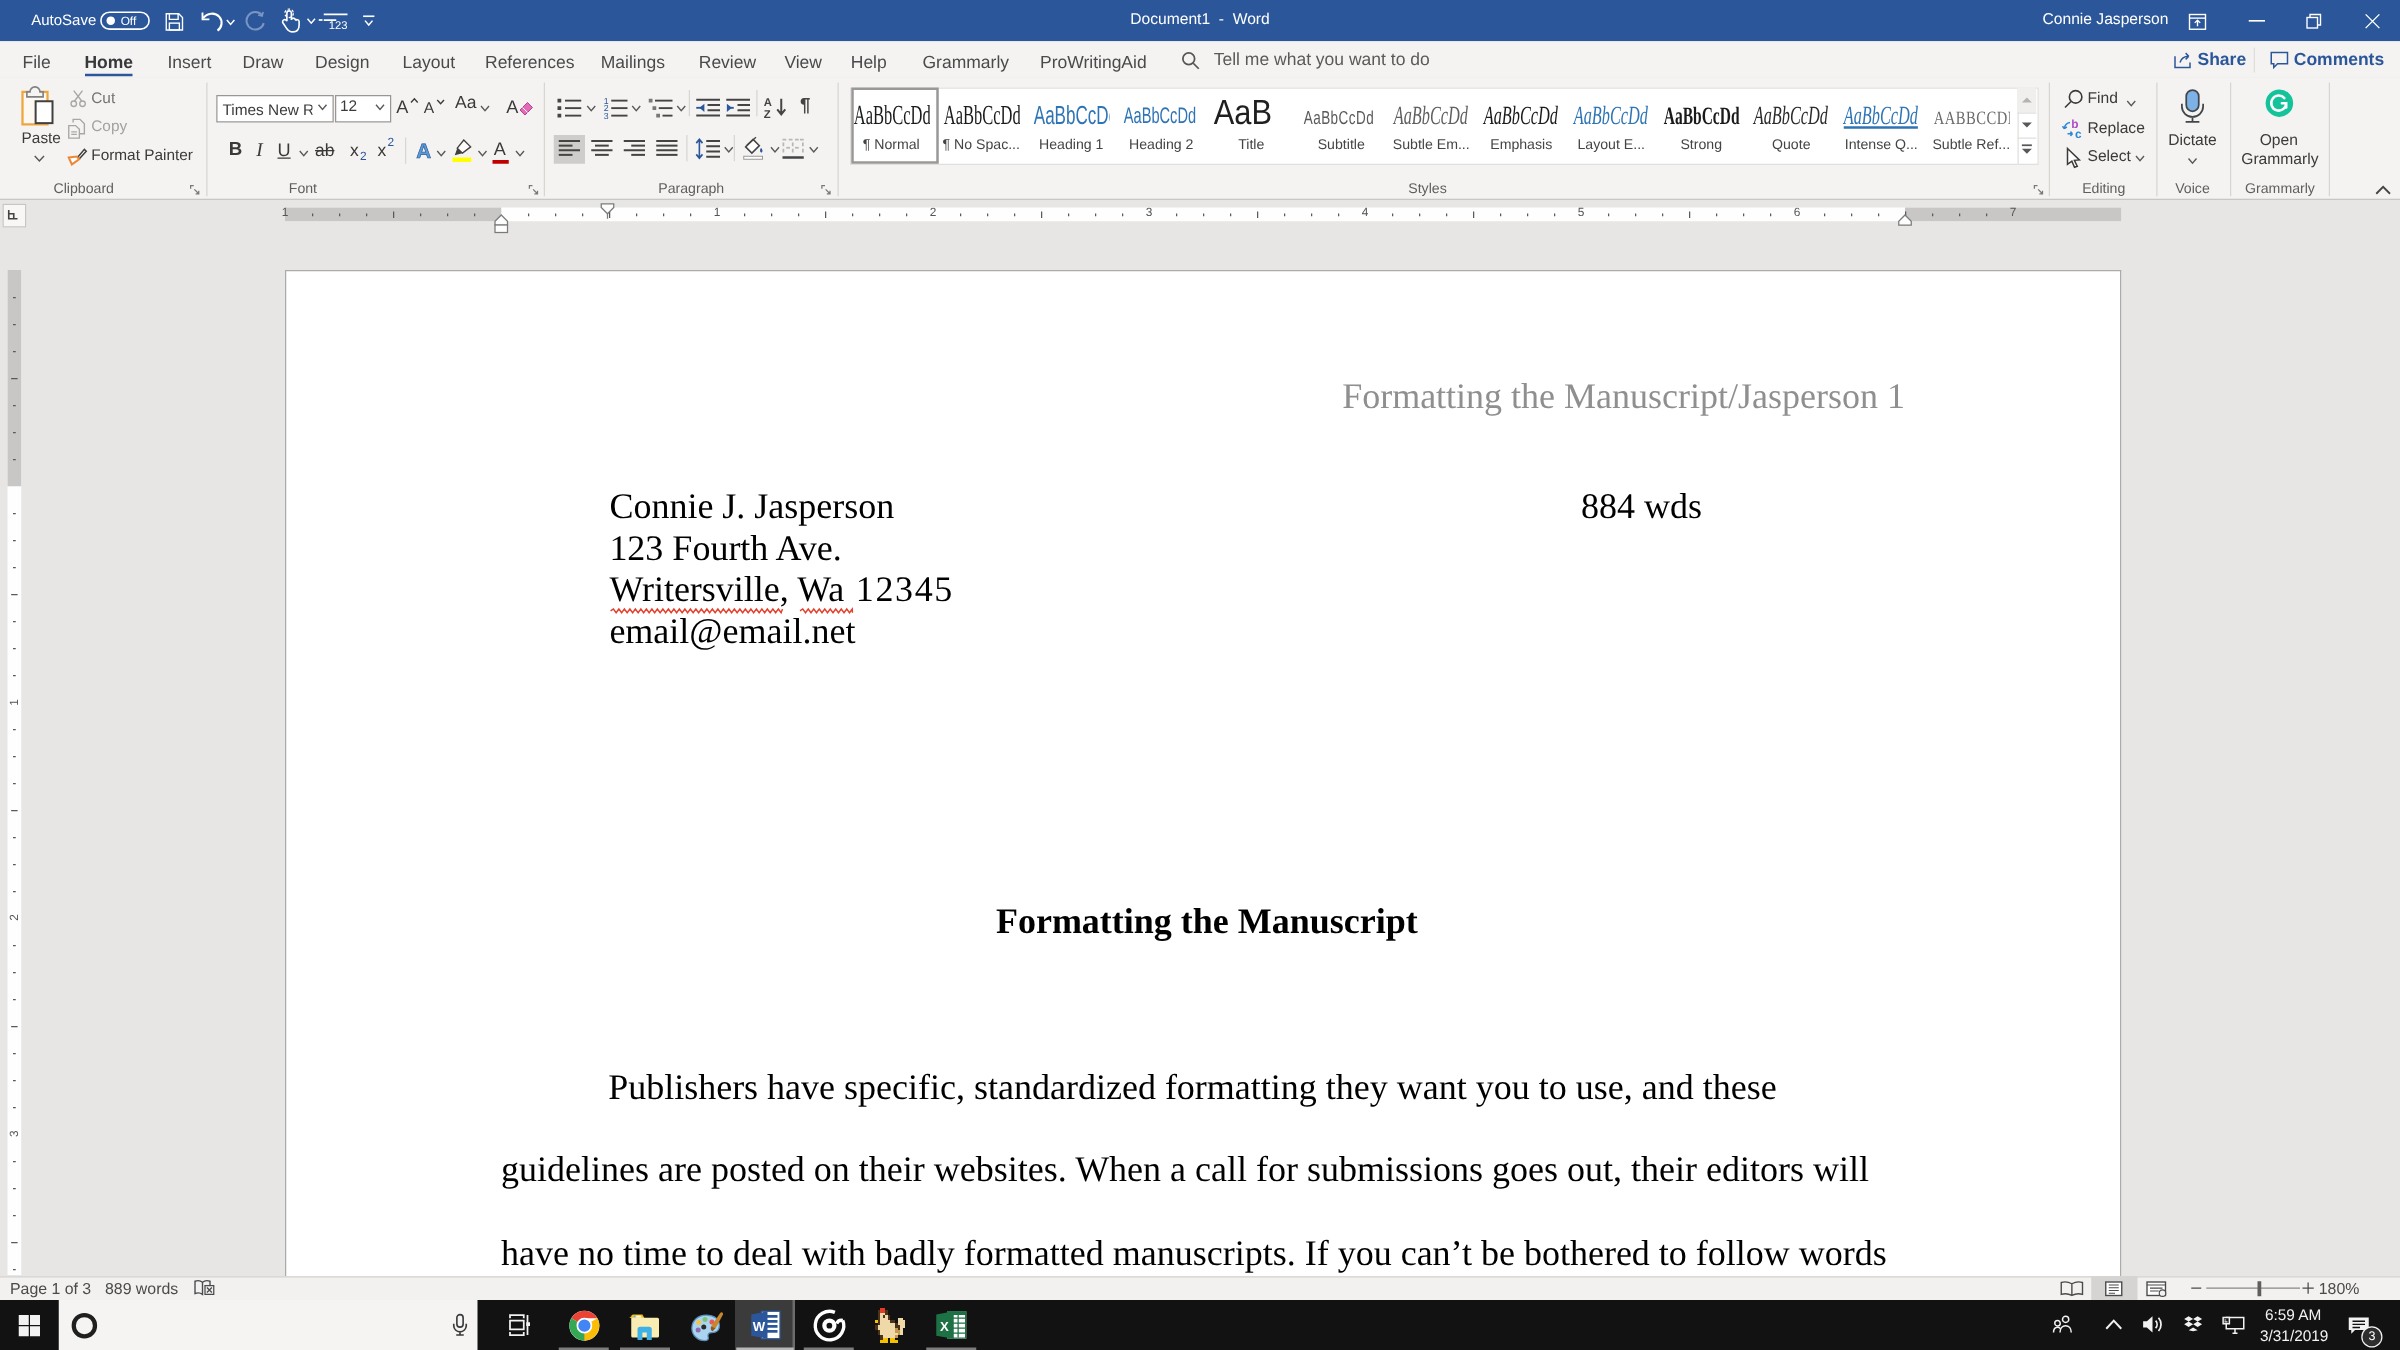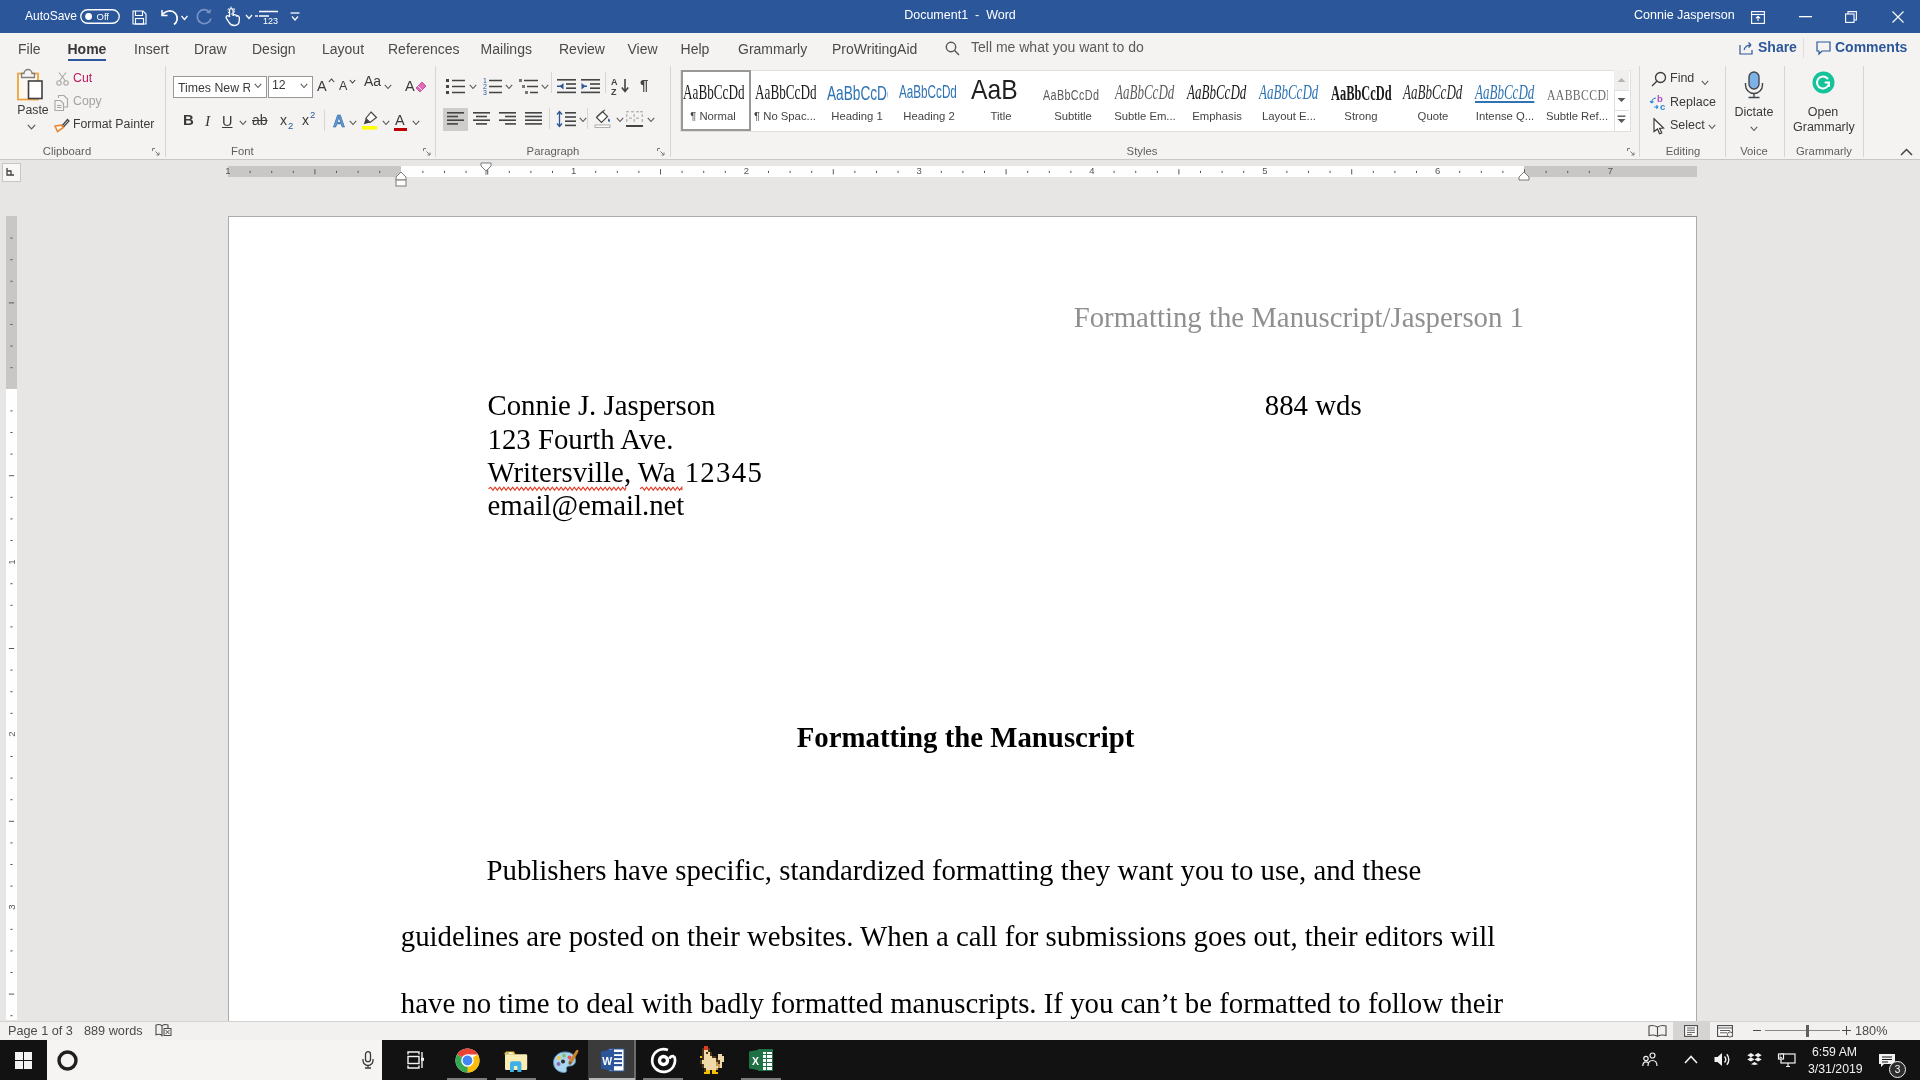--- a/index.html
+++ b/index.html
@@ -123,21 +123,21 @@
     </svg>
 <div class="ab" style="left:14px;top:103.87px;font-size:12.3px;line-height:13.74px;color:#3b3a39;font-family:'Liberation Sans',sans-serif;white-space:pre;width:38px;text-align:center;">Paste</div>
 <svg class="ab" style="left:27px;top:124px;" width="9" height="6" viewBox="0 0 9 6">
       <path d="M0.8 0.8 L4.5 4.8 L8.2 0.8" fill="none" stroke="#5a5856" stroke-width="1.2"></path>
     </svg>
 <svg class="ab" style="left:56px;top:72px;" width="13" height="14" viewBox="0 0 13 14" fill="none" stroke="#a9a7a5" stroke-width="1.1">
       <path d="M3 0.5 L9.5 9 M10 0.5 L3.5 9"></path>
       <circle cx="3" cy="11" r="2.2"></circle>
       <circle cx="10" cy="11" r="2.2"></circle>
     </svg>
-<div class="ab" style="left:73px;top:72.37px;font-size:12.3px;line-height:13.74px;color:#be185d;font-family:'Liberation Sans',sans-serif;white-space:pre;">Cut</div>
+<div class="ab" style="left:73px;top:72.37px;font-size:12.3px;line-height:13.74px;color:#737373;font-family:'Liberation Sans',sans-serif;white-space:pre;">Cut</div>
 <svg class="ab" style="left:54px;top:95px;" width="15" height="16" viewBox="0 0 15 16" fill="none" stroke="#a9a7a5" stroke-width="1.1">
       <path d="M4.5 3 V0.5 H10 L13.5 4 V12 H9.5"></path>
       <path d="M1 5.5 h5.5 l3 3 V15.5 H1 Z"></path>
       <path d="M3 10.5 H7.5 M3 12.5 H7.5"></path>
     </svg>
 <div class="ab" style="left:73px;top:95.37px;font-size:12.3px;line-height:13.74px;color:#a3a2a0;font-family:'Liberation Sans',sans-serif;white-space:pre;">Copy</div>
 <svg class="ab" style="left:53px;top:117px;" width="17" height="16" viewBox="0 0 17 16">
       <path d="M9 9 L14.5 2.5 L16 4 L10.5 10 Z" fill="#f6f4f2" stroke="#404040" stroke-width="1.2"></path>
       <path d="M2 9 L8.5 8.2 L10.3 10.5 L4.5 14.5 Z" fill="#fff" stroke="#ed8733" stroke-width="1.6"></path>
     </svg>
@@ -534,21 +534,21 @@
 <div class="ab" style="left:487.5px;top:457.04px;font-size:28.8px;line-height:31.88px;color:#000;font-family:'Liberation Serif',serif;white-space:pre;">Writersville, Wa <span style="letter-spacing:1.3px;margin-left:2px;">12345</span></div>
 <div class="ab" style="left:487.5px;top:490.44px;font-size:28.8px;line-height:31.88px;color:#000;font-family:'Liberation Serif',serif;white-space:pre;">email@email.net</div>
 <svg class="ab" style="left:487.5px;top:487px;" width="200" height="6" viewBox="0 0 200 6">
       <path d="M0.5 1.7 L2.7 0.2 L4.9 3.2 L7.1 0.2 L9.3 3.2 L11.5 0.2 L13.7 3.2 L15.9 0.2 L18.1 3.2 L20.3 0.2 L22.5 3.2 L24.7 0.2 L26.9 3.2 L29.1 0.2 L31.3 3.2 L33.5 0.2 L35.7 3.2 L37.9 0.2 L40.1 3.2 L42.3 0.2 L44.5 3.2 L46.7 0.2 L48.9 3.2 L51.1 0.2 L53.3 3.2 L55.5 0.2 L57.7 3.2 L59.9 0.2 L62.1 3.2 L64.3 0.2 L66.5 3.2 L68.7 0.2 L70.9 3.2 L73.1 0.2 L75.3 3.2 L77.5 0.2 L79.7 3.2 L81.9 0.2 L84.1 3.2 L86.3 0.2 L88.5 3.2 L90.7 0.2 L92.9 3.2 L95.1 0.2 L97.3 3.2 L99.5 0.2 L101.7 3.2 L103.9 0.2 L106.1 3.2 L108.3 0.2 L110.5 3.2 L112.7 0.2 L114.9 3.2 L117.1 0.2 L119.3 3.2 L121.5 0.2 L123.7 3.2 L125.9 0.2 L128.1 3.2 L130.3 0.2 L132.5 3.2 L134.7 0.2 L136.9 3.2 L138 0.2" fill="none" stroke="#e43e28" stroke-width="1.1"></path>
       <path d="M152 1.7 L154.2 0.2 L156.4 3.2 L158.6 0.2 L160.8 3.2 L163.0 0.2 L165.2 3.2 L167.4 0.2 L169.6 3.2 L171.8 0.2 L174.0 3.2 L176.2 0.2 L178.4 3.2 L180.6 0.2 L182.8 3.2 L185.0 0.2 L187.2 3.2 L189.4 0.2 L191.6 3.2 L193.8 0.2 L194 3.2" fill="none" stroke="#e43e28" stroke-width="1.1"></path>
     </svg>
 <div class="ab" style="left:1264.8px;top:390.24px;font-size:28.8px;line-height:31.88px;color:#000;font-family:'Liberation Serif',serif;white-space:pre;">884 wds</div>
 <div class="ab" style="left:232px;top:721.84px;font-size:28.8px;line-height:31.88px;color:#000;font-family:'Liberation Serif',serif;white-space:pre;font-weight:bold;width:1467px;text-align:center;">Formatting the Manuscript</div>
 <div class="ab" style="left:486.5px;top:854.84px;font-size:28.8px;line-height:31.88px;color:#000;font-family:'Liberation Serif',serif;white-space:pre;">Publishers have specific, standardized formatting they want you to use, and these</div>
 <div class="ab" style="left:400.8px;top:921.34px;font-size:28.8px;line-height:31.88px;color:#000;font-family:'Liberation Serif',serif;white-space:pre;">guidelines are posted on their websites. When a call for submissions goes out, their editors will</div>
-<div class="ab" style="left:400.8px;top:987.84px;font-size:28.8px;line-height:31.88px;color:#000;font-family:'Liberation Serif',serif;white-space:pre;">have no time to deal with badly formatted manuscripts. If you can’t be formatted to follow their</div>
+<div class="ab" style="left:400.8px;top:987.84px;font-size:28.8px;line-height:31.88px;color:#000;font-family:'Liberation Serif',serif;white-space:pre;">have no time to deal with badly formatted manuscripts. If you can’t be bothered to follow words</div>
 <div class="ab" style="left:0px;top:1020.5px;width:1920px;height:19.5px;background:#f2f1f0;border-top:1px solid #d4d2d0;"></div>
 <div class="ab" style="left:8px;top:1023.51px;font-size:12.7px;line-height:14.19px;color:#4a4a4a;font-family:'Liberation Sans',sans-serif;white-space:pre;">Page 1 of 3</div>
 <div class="ab" style="left:84px;top:1023.51px;font-size:12.7px;line-height:14.19px;color:#4a4a4a;font-family:'Liberation Sans',sans-serif;white-space:pre;">889 words</div>
 <svg class="ab" style="left:155px;top:1024px;" width="16" height="13" viewBox="0 0 16 13">
       <path d="M1 1 C3 0.2 5.5 0.5 7 1.8 V11.5 C5.5 10.3 3 10 1 10.8 Z M7 1.8 C8.5 0.5 11 0.2 13 1 V4" fill="none" stroke="#4a4a4a" stroke-width="1.1"></path>
       <rect x="9" y="4.5" width="7" height="7" fill="#f2f1f0" stroke="#4a4a4a" stroke-width="1"></rect>
       <path d="M10.5 6 L14.5 10 M14.5 6 L10.5 10" stroke="#4a4a4a" stroke-width="1"></path>
     </svg>
 <svg class="ab" style="left:1648px;top:1024.5px;" width="19" height="12" viewBox="0 0 19 12">
       <path d="M1 1 C4 0 7 0.6 9.5 2 C12 0.6 15 0 18 1 V10.5 C15 9.5 12 10 9.5 11.3 C7 10 4 9.5 1 10.5 Z M9.5 2 V11.3" fill="none" stroke="#4a4a4a" stroke-width="1.1"></path>

